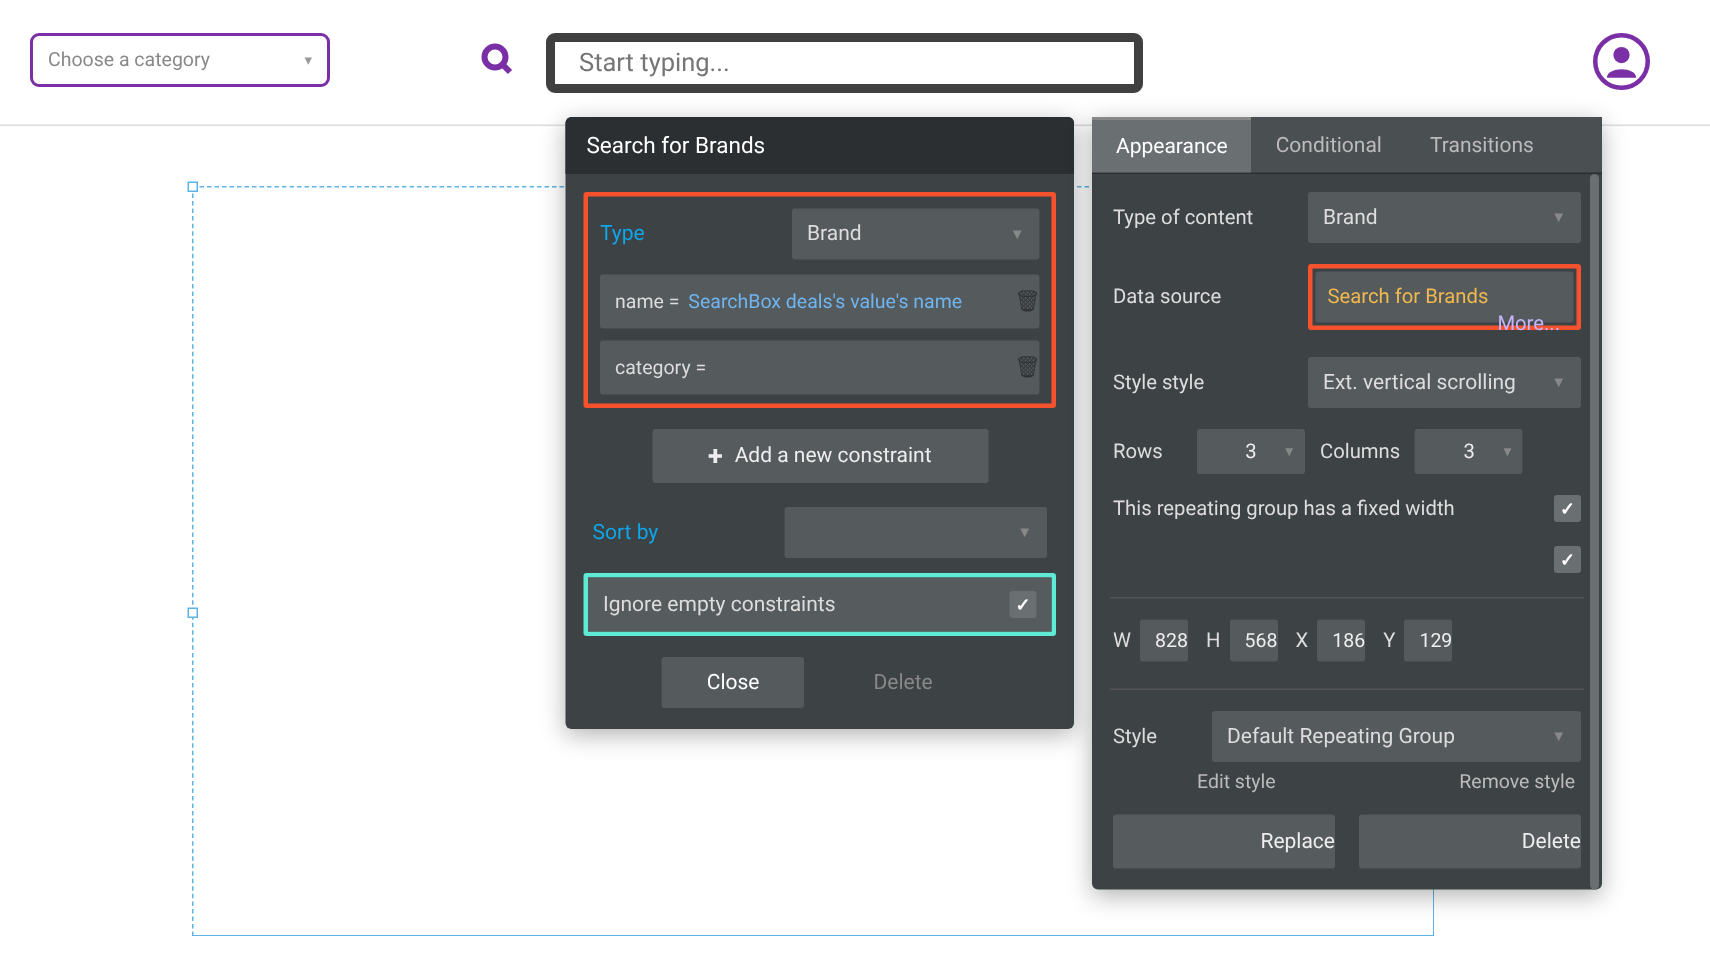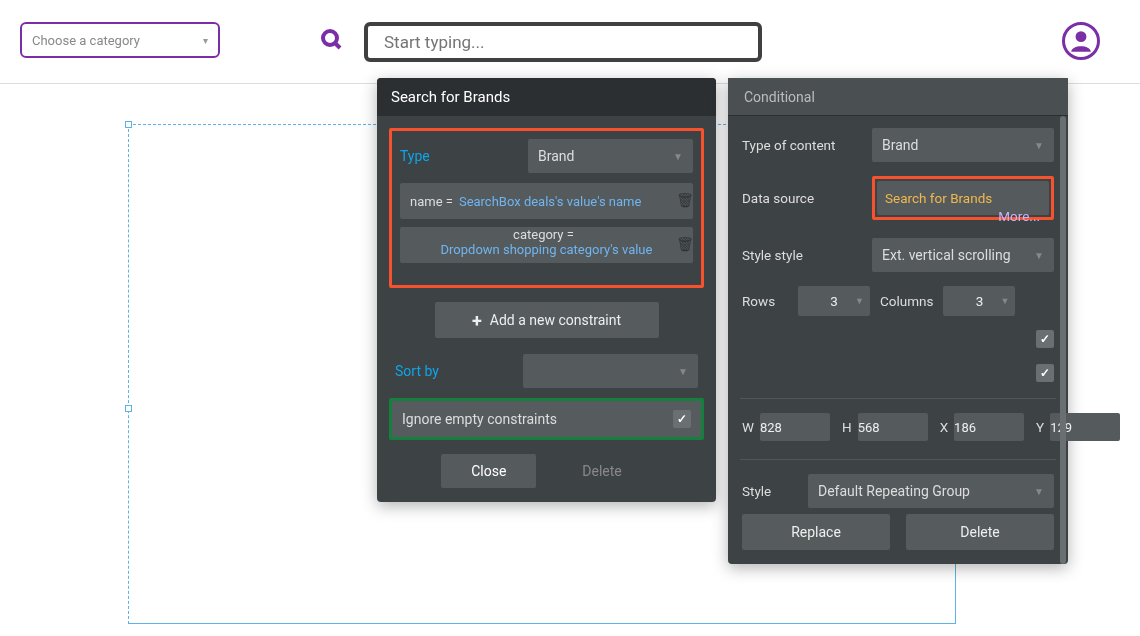--- a/index.html
+++ b/index.html
@@ -3,21 +3,21 @@
 <meta charset="utf-8">
 <style>
   * { box-sizing: border-box; margin: 0; padding: 0; font-family: -apple-system, BlinkMacSystemFont, "Segoe UI", Roboto, sans-serif; }
   body { background: #fff; width: 1140px; height: 636px; overflow: hidden; position: relative; }
   
   
   .topbar { height: 84px; border-bottom: 1px solid #ddd; display: flex; align-items: flex-start; padding: 22px 20px; gap: 20px; position: relative; }
   .category-dropdown { width: 200px; height: 36px; border: 2px solid #7b2fa6; border-radius: 6px; background: #fff; display: flex; align-items: center; padding: 0 10px; color: #888; font-size: 13px; position: relative; }
   .category-dropdown .chev { margin-left: auto; color: #999; font-size: 10px; }
   .search-icon { color: #7b2fa6; font-size: 24px; margin-left: 80px; margin-top: 6px; }
-  .search-input { width: 398px; height: 40px; border: 4px solid #404040; border-radius: 6px; padding: 0 16px; font-size: 17px; color: #999; }
+  .search-input { width: 398px; height: 40px; border: 6px solid #404040; border-radius: 6px; padding: 0 16px; font-size: 17px; color: #999; }
   .avatar { width: 38px; height: 38px; border-radius: 50%; border: 3px solid #7b2fa6; position: absolute; right: 40px; top: 22px; display:flex; align-items:center; justify-content:center; }
   .avatar svg { width: 26px; height: 26px; fill: #7b2fa6; }
   
   
   .canvas { position: absolute; top: 84px; left: 0; right: 0; bottom: 0; background: #fff; }
   .element-outline { position: absolute; left: 128px; top: 40px; width: 828px; height: 500px; border: 1px solid #5db3e6; border-style: dashed solid solid dashed; }
   .handle { position: absolute; width: 7px; height: 7px; background: #fff; border: 1px solid #5db3e6; }
   .handle.tl { left: -4px; top: -4px; }
   .handle.ml { left: -4px; top: 280px; }
   
@@ -31,29 +31,29 @@
   .search-body { padding: 12px 12px 14px; }
   .highlight-box { border: 3px solid #f7522e; border-radius: 2px; padding: 8px 8px 6px; margin-bottom: 14px; }
   .field-row { display: flex; align-items: center; margin-bottom: 10px; gap: 8px; }
   .field-label { flex: 0 0 120px; font-size: 14px; color: #0ea5e9; }
   .dropdown { flex: 1; height: 34px; background: #555a5d; border-radius: 2px; display: flex; align-items: center; padding: 0 10px; color: #ddd; font-size: 14px; position: relative; }
   .dropdown .caret { margin-left: auto; color: #888; font-size: 10px; }
   .constraint-row { height: 36px; background: #555a5d; border-radius: 2px; display: flex; align-items: center; padding: 0 10px; font-size: 13px; margin-bottom: 8px; position: relative; }
   .constraint-row .eq { color: #ddd; margin-right: 6px; }
   .constraint-row .expr { color: #6fb5f0; text-align: center; }
   .constraint-row .trash { position: absolute; right: -1px; top: 9px; color: #2e3234; font-size: 14px; }
-  .constraint-row:last-child { margin-bottom: 16px; flex-direction: column; }
+  .constraint-row:last-child { margin-bottom: 0; }
   
   .add-constraint { width: 224px; height: 36px; margin: 0 auto 16px; background: #565b5e; border-radius: 2px; display: flex; align-items: center; justify-content: center; gap: 8px; color: #eee; font-size: 14px; }
   .add-constraint .plus { font-size: 18px; font-weight: bold; }
   
   .sort-row { display: flex; align-items: center; margin-bottom: 10px; gap: 8px; padding: 0 6px; }
   .sort-row .field-label { flex: 0 0 120px; }
   
-  .ignore-box { border: 3px solid #15803d; border-radius: 2px; padding: 0; margin-bottom: 14px; }
+  .ignore-box { border: 3px solid #5eead4; border-radius: 2px; padding: 0; margin-bottom: 14px; }
   .ignore-inner { height: 36px; background: #565b5e; display: flex; align-items: center; padding: 0 10px; font-size: 14px; color: #ddd; }
   .checkbox { width: 18px; height: 18px; background: #6a6f72; border-radius: 2px; margin-left: auto; display:flex; align-items:center; justify-content:center; color:#fff; font-size:12px; font-weight:bold; }
   
   .btn-row { display: flex; gap: 16px; justify-content: center; }
   .btn { height: 34px; padding: 0 30px; background: #555a5d; border-radius: 2px; display: flex; align-items: center; justify-content: center; font-size: 14px; color: #fff; }
   .btn.muted { background: transparent; color: #888; }
   
   
   .props-popup { left: 728px; top: 78px; width: 340px; }
   .tabs { display: flex; background: #4a4f52; height: 38px; border-bottom: 1px solid #2b2f32; }
@@ -76,27 +76,27 @@
   .num-input .caret { position:absolute; right:6px; color:#888; font-size:9px; }
   
   .check-row { display:flex; align-items:center; margin-bottom: 16px; }
   .check-row .txt { font-size: 13.5px; color: #ddd; flex:1; }
   
   .divider { height:1px; background:#555; margin: 0 -2px 14px; }
   
   .whxy { display:flex; gap: 12px; margin-bottom: 18px; align-items:center; }
   .whxy .pair { display:flex; align-items:center; gap:6px; }
   .whxy .lab { font-size:13.5px; color:#ddd; }
-  .whxy .val { width:70px; height:28px; background:#555a5d; border-radius:2px; display:flex; align-items:center; justify-content:flex-start; font-size:13px; color:#eee; }
+  .whxy .val { width:32px; height:28px; background:#555a5d; border-radius:2px; display:flex; align-items:center; justify-content:flex-end; font-size:13px; color:#eee; }
   
   .style-row { display:flex; align-items:center; gap:24px; margin-bottom:6px; }
   .style-links { display:flex; justify-content:space-between; font-size:13px; color:#bbb; padding: 0 4px 14px; }
   
   .action-row { display:flex; gap:16px; }
-  .action-btn { flex:1; height:36px; background:#565b5e; border-radius:2px; display:flex; align-items:center; justify-content:center; font-size:14px; color:#eee; }
+  .action-btn { flex:1; height:36px; background:#565b5e; border-radius:2px; display:flex; align-items:center; justify-content:flex-end; font-size:14px; color:#eee; }
 </style>
 </head>
 <body>
 
 <div class="topbar">
   <div class="category-dropdown">
     <span>Choose a category</span>
     <span class="chev">▾</span>
   </div>
   <span class="search-icon">
@@ -134,21 +134,20 @@
           <span class="caret">▼</span>
         </div>
       </div>
       <div class="constraint-row">
         <span class="eq">name =</span>
         <span class="expr">SearchBox deals's value's name</span>
         <span class="trash">🗑</span>
       </div>
       <div class="constraint-row">
         <span class="eq">category =</span>
-        <span class="expr">Dropdown shopping category's value</span>
         <span class="trash">🗑</span>
       </div>
     </div>
     <div class="add-constraint">
       <span class="plus">+</span>
       <span>Add a new constraint</span>
     </div>
     <div class="sort-row">
       <span class="field-label">Sort by</span>
       <div class="dropdown">
@@ -168,22 +167,28 @@
         </div>
       <div class="btn muted">
           <span>Delete</span>
         </div>
     </div>
   </div>
 </div>
 
 <div class="popup props-popup">
   <div class="tabs">
+    <div class="tab active">
+        <span>Appearance</span>
+      </div>
     <div class="tab">
         <span>Conditional</span>
+      </div>
+    <div class="tab">
+        <span>Transitions</span>
       </div>
   </div>
   <div class="props-body">
     <div class="prop-row">
       <span class="prop-label">Type of content</span>
       <div class="dropdown" style="flex:1">
         <span>Brand</span>
         <span class="caret">▼</span>
       </div>
     </div>
@@ -209,20 +214,21 @@
           <span>3</span>
           <span class="caret">▼</span>
         </div>
       <span class="num-label">Columns</span>
       <div class="num-input" style="width:72px">
           <span>3</span>
           <span class="caret">▼</span>
         </div>
     </div>
     <div class="check-row">
+      <span class="txt">This repeating group has a fixed width</span>
       <span class="checkbox">✓</span>
     </div>
     <div class="check-row">
       <span class="checkbox">✓</span>
     </div>
     <div class="divider"></div>
     <div class="whxy">
       <div class="pair">
           <span class="lab">W</span>
           <div class="val">
@@ -249,20 +255,24 @@
         </div>
     </div>
     <div class="divider"></div>
     <div class="style-row">
       <span class="prop-label" style="flex:0 0 42px">Style</span>
       <div class="dropdown" style="flex:1">
         <span>Default Repeating Group</span>
         <span class="caret">▼</span>
       </div>
     </div>
+    <div class="style-links">
+      <span style="margin-left:52px">Edit style</span>
+      <span>Remove style</span>
+    </div>
     <div class="action-row">
       <div class="action-btn">
           <span>Replace</span>
         </div>
       <div class="action-btn">
           <span>Delete</span>
         </div>
     </div>
   </div>
 </div>

